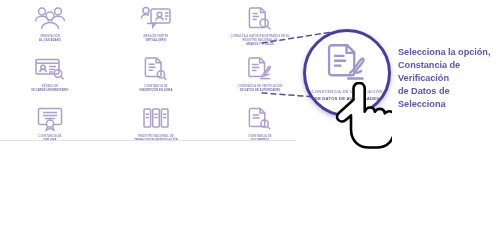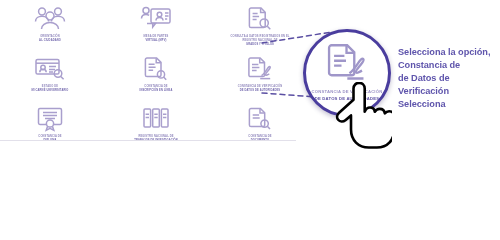--- a/index.html
+++ b/index.html
@@ -304,18 +304,18 @@
                1.2-1.9 2.8-2.9 4.9-2.9 2.7 0 4.8 1.9 5.1 4.5
                1.2-1.5 2.6-2.2 4.3-2.2 3 0 5.2 2.3 5.2 5.6v12.3
                c0 10.6-6.7 18.4-17.4 18.4h-8.1C28.3 65.5 21 58.3 21 47.6V33.4
                l-5.6 4.8c-2.4 2-5.5 1.7-7.2-.4-1.7-2.1-1.3-5.1.9-7.1l14.4-13z" fill="#ffffff" stroke="#000000" stroke-width="2.6" stroke-linejoin="round"></path>
     </svg>
   </div>
 
   <div class="callout">
     <div>Selecciona la opción,</div>
     <div>Constancia de</div>
+    <div>Verificación</div>
     <div>de Datos de</div>
-    <div>Verificación</div>
     <div>Selecciona</div>
   </div>
 
 </div>
 
 </body></html>

